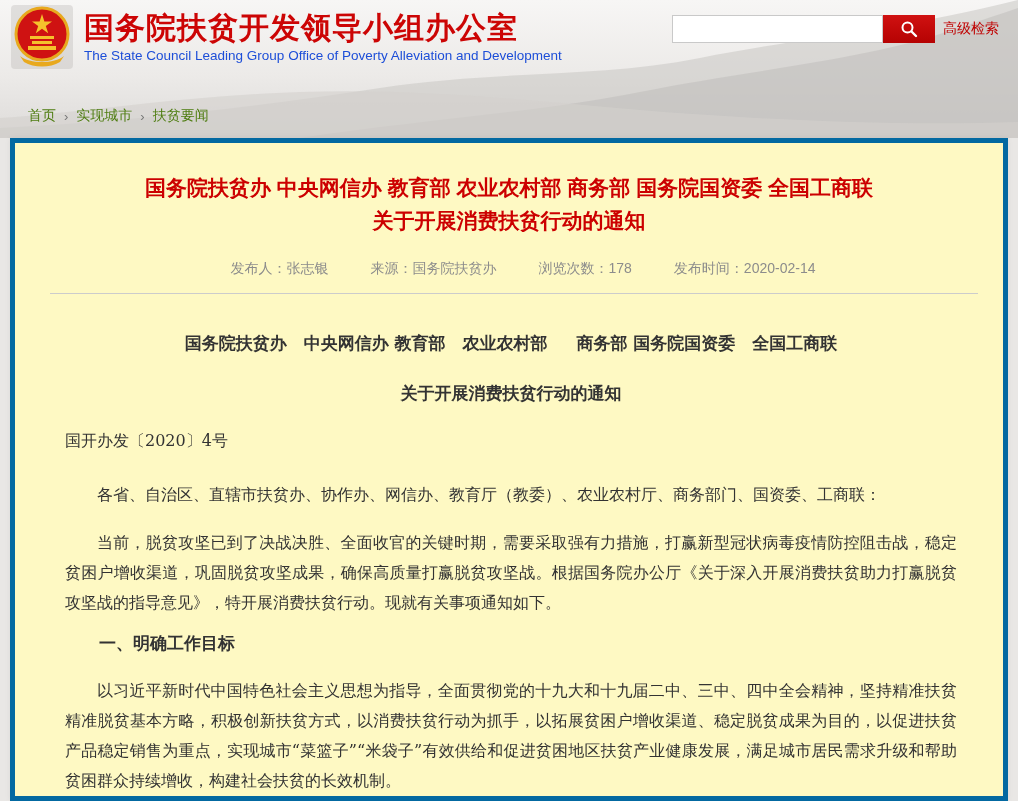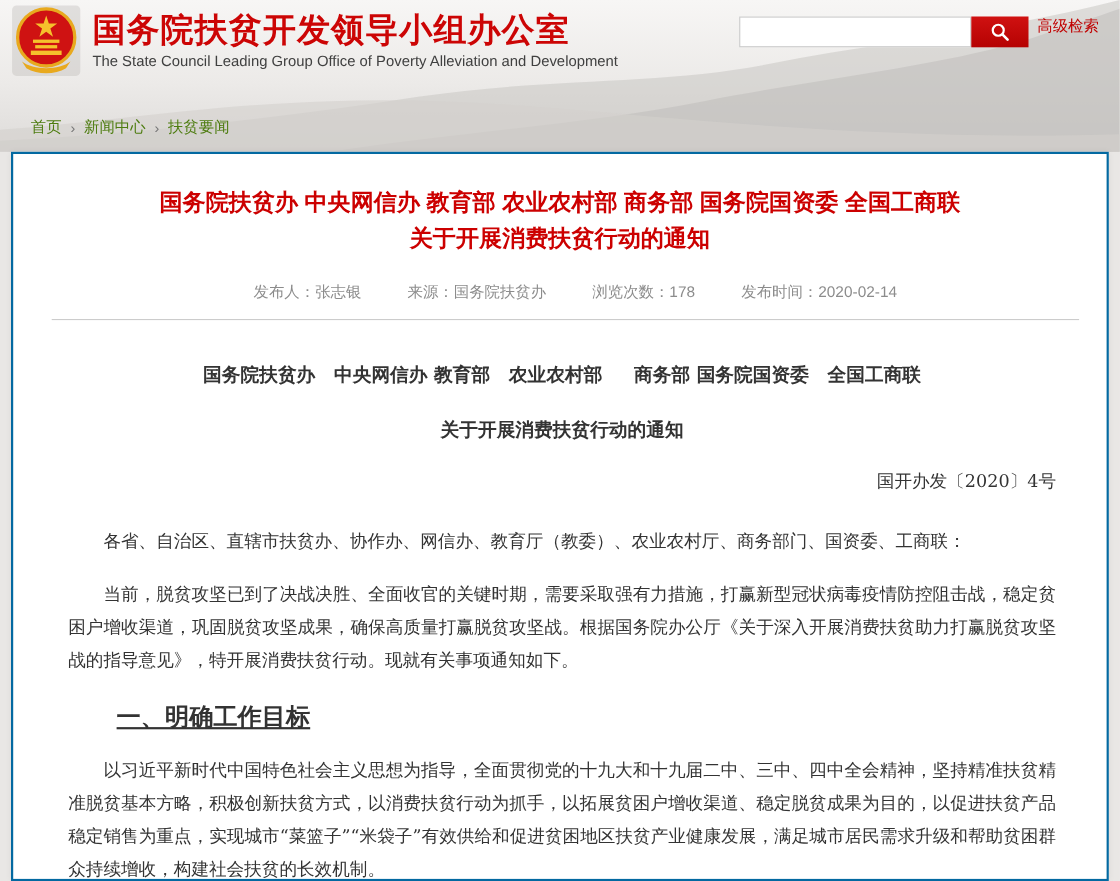--- a/index.html
+++ b/index.html
@@ -22,24 +22,24 @@
   .site-header {
     position: absolute; top: 0; left: 0; width: 894px; height: 90px;
   }
   .logo { position: absolute; left: 10px; top: 4px; width: 64px; height: 66px; }
   .title-block { position: absolute; left: 84px; top: 10px; }
   .site-title {
     color: #cc0505; font-size: 30px; font-weight: bold; letter-spacing: 1px;
     line-height: 36px; white-space: nowrap;
   }
   .site-subtitle {
-    color: #404040; font-size: 13.5px; line-height: 18px; margin-top: 1px; white-space: nowrap;
+    color: #1d4ed8; font-size: 13.5px; line-height: 18px; margin-top: 1px; white-space: nowrap;
   }
 
-  .search-area { position: absolute; top: 15px; left: 672px; height: 28px; display: flex; }
+  .search-area { position: absolute; top: 15px; left: 672px; height: 28px; display: flex; align-items: center; }
   .search-input {
     width: 211px; height: 28px; border: 1px solid #c9c9c9; background: #ffffff;
     outline: none; padding: 0 6px; font-size: 13px;
   }
   .search-button {
     width: 52px; height: 28px; border: none; cursor: pointer;
     background: linear-gradient(180deg, #d01111 0%, #b50202 100%);
     display: flex; align-items: center; justify-content: center;
   }
   .advanced-search {
@@ -50,21 +50,21 @@
   .breadcrumb {
     position: absolute; left: 28px; top: 107px;
     font-size: 14px; color: #4d4d4d; display: flex; align-items: center; gap: 8px;
   }
   .crumb { color: #4d7c0f; text-decoration: none; cursor: pointer; }
   .crumb-sep { color: #777; font-size: 13px; }
 
   
   .content-card {
     position: absolute; left: 10px; top: 138px; width: 998px; height: 663px;
-    background: #ffffff; border: 2px solid #0369a1;
+    background: #fef9c3; border: 5px solid #0369a1;
     box-shadow: 0 0 6px rgba(0,0,0,0.06);
     overflow: hidden;
   }
 
   .article-title {
     margin-top: 28px; text-align: center;
     color: #cc0000; font-weight: bold; font-size: 21px; line-height: 33px;
     padding: 0 60px;
   }
 
@@ -87,27 +87,27 @@
   .doc-body {
     padding: 0 46px 0 50px;
     font-family: "DejaVu Serif", "Liberation Serif", serif;
     color: #333333; font-size: 16px;
   }
   .org-line {
     margin-top: 38px; text-align: center; font-weight: bold; font-size: 17px;
     color: #333; white-space: pre-wrap;
   }
   .doc-title { margin-top: 27px; text-align: center; font-weight: bold; font-size: 17px; color: #333; }
-  .doc-number { margin-top: 26px; text-align: right; font-size: 16px; color: #333; }
+  .doc-number { margin-top: 26px; text-align: left; font-size: 16px; color: #333; }
   .doc-body p {
     line-height: 30px; text-indent: 2em; text-align: justify; margin-top: 18px;
   }
   .salutation { margin-top: 28px !important; }
   .section-heading {
-    margin-top: 22px; font-weight: bold; text-indent: 2em; font-size: 22px; line-height: 30px; text-decoration: underline;
+    margin-top: 10px; font-weight: bold; text-indent: 2em; font-size: 17px; line-height: 30px;
   }
 </style>
 </head>
 <body>
 
 <div class="banner-area">
   <svg class="mountains" viewBox="0 0 1018 138" preserveAspectRatio="none">
     <path d="M1018,0 L1018,138 L0,138 L0,128 C120,122 250,108 380,88 C500,70 600,78 700,58 C800,38 900,30 1018,0 Z" fill="#c9c6c3" opacity="0.55"></path>
     <path d="M1018,8 L1018,138 L300,138 C420,120 540,112 640,92 C740,72 860,60 940,34 C970,24 995,16 1018,8 Z" fill="#bbb8b5" opacity="0.45"></path>
     <path d="M0,138 L0,118 C90,112 180,96 300,92 C420,88 520,100 640,110 C760,120 900,126 1018,122 L1018,138 Z" fill="#d3d0cd" opacity="0.6"></path>
@@ -136,21 +136,21 @@
         <line x1="11.5" y1="11.5" x2="16" y2="16" stroke="#ffffff" stroke-width="2.4" stroke-linecap="round"></line>
       </svg>
     </button>
     <a class="advanced-search">高级检索</a>
   </div>
 </header>
 
 <nav class="breadcrumb">
   <a class="crumb">首页</a>
   <span class="crumb-sep">›</span>
-  <a class="crumb">新闻中心</a>
+  <a class="crumb">实现城市</a>
   <span class="crumb-sep">›</span>
   <a class="crumb">扶贫要闻</a>
 </nav>
 
 <main class="content-card">
 
   <h1 class="article-title">
     <div>国务院扶贫办 中央网信办 教育部 农业农村部 商务部 国务院国资委 全国工商联</div>
     <div>关于开展消费扶贫行动的通知</div>
   </h1>

